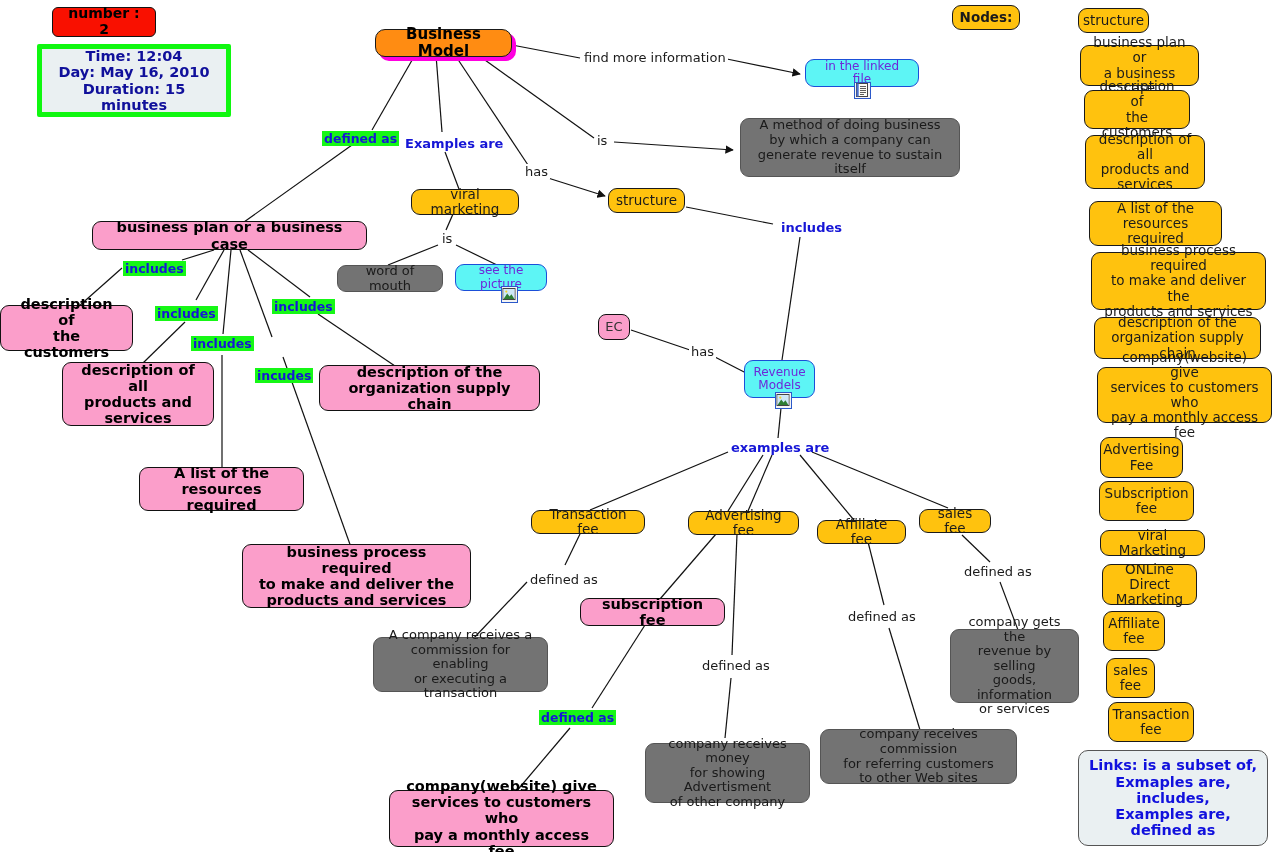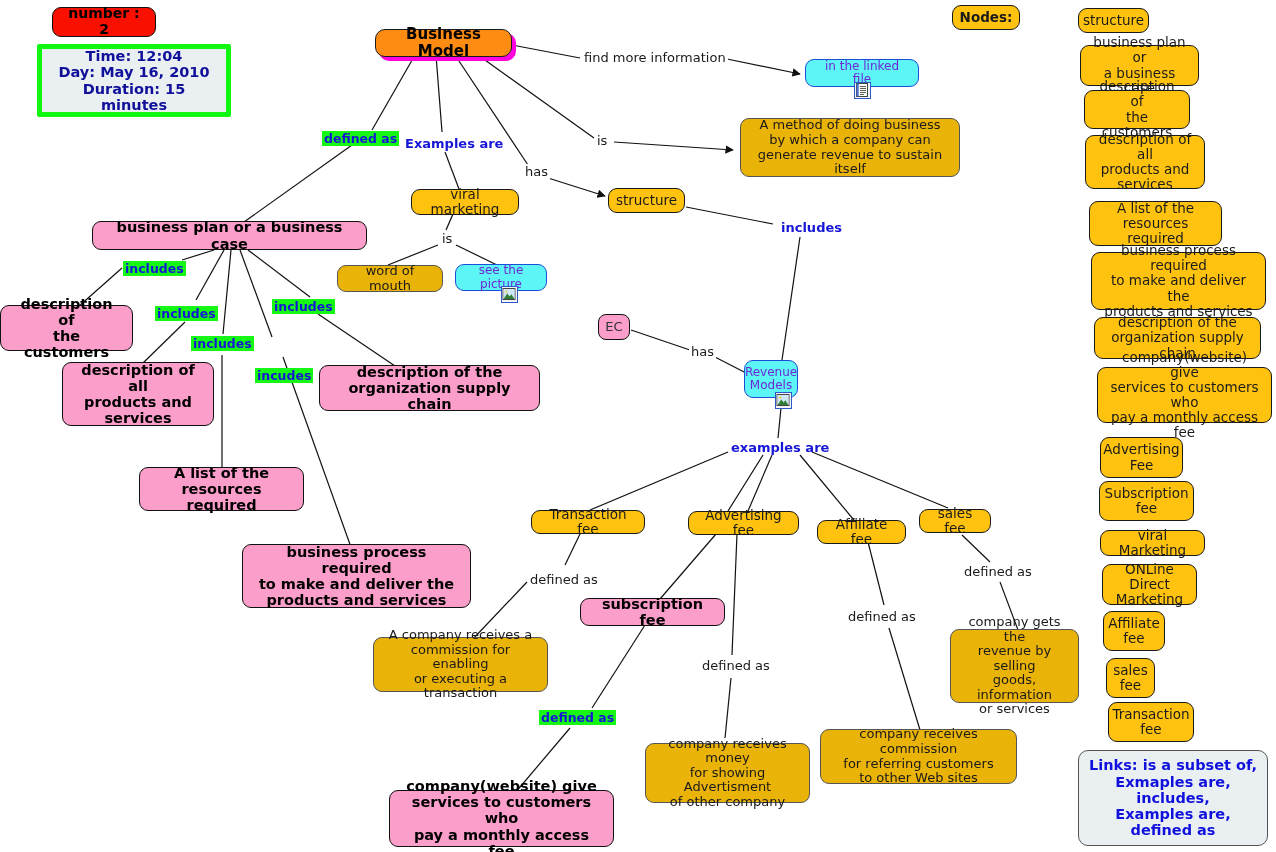--- a/index.html
+++ b/index.html
@@ -73,21 +73,21 @@
   }
   .n-cyan {
     background: #5DF5F5;
     border: 1.6px solid #1b4fd8;
     border-radius: 9px;
     color: #6d28d9;
     font-size: 12px;
     padding: 3px 9px;
   }
   .n-gray {
-    background: #eab308;
+    background: #737373;
     border: 1.3px solid #555;
     border-radius: 9px;
     color: #1a1a1a;
     font-size: 13px;
     padding: 4px 8px;
   }
   .n-red {
     background: #F91000;
     border: 1.6px solid #111;
     border-radius: 9px;
@@ -220,21 +220,21 @@
       <path d="M 570 728 L 515 793"></path>
 
       <path d="M 866 534 L 884 605"></path>
       <path d="M 889 628 L 920 730"></path>
 
       <path d="M 962 535 L 990 562"></path>
       <path d="M 1000 582 L 1018 630"></path>
     </g>
   </svg>
 
-  <div class="node n-red" style="left:52px;  top:7px;  width:104px; height:30px;">number : 2</div>
+  <div class="node n-red" style="left:52px;  top:7px;  width:104px; height:30px;border-radius:6px;">number : 2</div>
 
   <div class="node n-green-frame" style="left:37px; top:44px; width:194px; height:73px;">Time: 12:04
 Day: May 16, 2010
 Duration: 15 minutes</div>
 
   <div class="node n-root" style="left:375px; top:29px; width:137px; height:28px;">Business Model</div>
 
   <div class="node n-cyan" style="left:805px; top:59px; width:114px; height:28px;">in the linked file</div>
   <div class="att" style="left:854px; top:82px;">
     <svg width="14" height="14" viewBox="0 0 14 14">
@@ -284,21 +284,21 @@
 
   <div class="node n-pink" style="left:139px; top:467px; width:165px; height:44px;">A list of the
 resources required</div>
 
   <div class="node n-pink" style="left:242px; top:544px; width:229px; height:64px;">business process required
 to make and deliver the
 products and services</div>
 
   <div class="node n-pink-small" style="left:598px; top:314px; width:32px; height:26px;">EC</div>
 
-  <div class="node n-cyan" style="left:744px; top:360px; width:54px; height:38px;">Revenue
+  <div class="node n-cyan" style="left:744px; top:360px; width:71px; height:38px;">Revenue
 Models</div>
   <div class="att" style="left:775px; top:392px;">
     <svg width="14" height="14" viewBox="0 0 14 14">
       <rect x="1" y="1.5" width="12" height="11" fill="#ffffff" stroke="#444"></rect>
       <rect x="1.6" y="2.1" width="10.8" height="9.8" fill="#cfe7f7"></rect>
       <circle cx="4.3" cy="4.6" r="1.1" fill="#f2d12a"></circle>
       <path d="M 1.6 11.9 L 5.2 6.4 L 7.6 9.6 L 9.4 7.2 L 12.4 11.9 Z" fill="#2e7d32"></path>
     </svg>
   </div>
 

